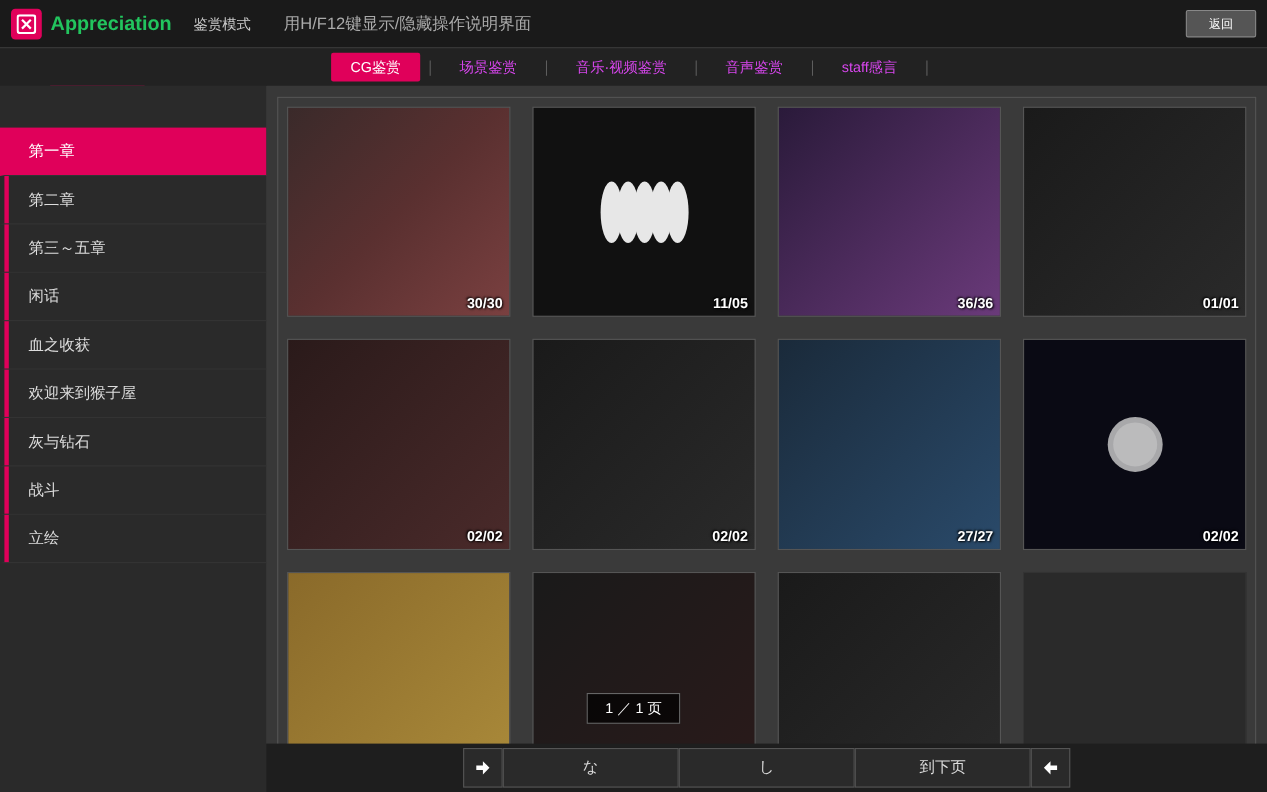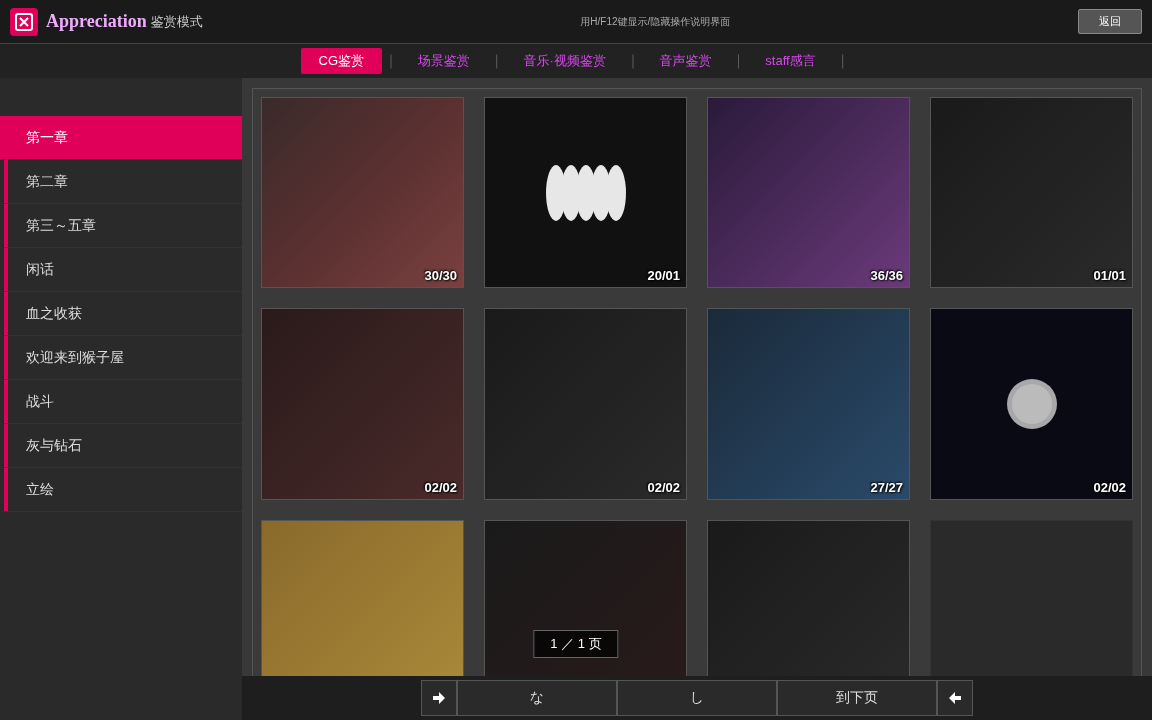--- a/index.html
+++ b/index.html
@@ -29,34 +29,33 @@
       margin-right: 8px;
       display: flex;
       align-items: center;
       justify-content: center;
       font-size: 14px;
       font-weight: bold;
     }
     #app-title {
       font-size: 18px;
       font-weight: bold;
-      color: #f0abfc;
-      margin-right: 4px;
-      font-family: Liberation Serif, serif;
+      color: #22c55e;
+      margin-right: 20px;
     }
     #mode-label {
       font-size: 13px;
       color: #ccc;
       margin-right: 30px;
     }
     #hint-text {
-      font-size: 10px;
+      font-size: 15px;
       color: #aaa;
       flex: 1;
-      text-align: center;
+      text-align: left;
     }
     #back-button {
       background: #555;
       border: 1px solid #888;
       color: #fff;
       padding: 4px 20px;
       font-size: 11px;
       cursor: pointer;
       border-radius: 2px;
     }
@@ -328,24 +327,24 @@
     <div class="sidebar-item">
       <span>闲话</span>
     </div>
     <div class="sidebar-item">
       <span>血之收获</span>
     </div>
     <div class="sidebar-item">
       <span>欢迎来到猴子屋</span>
     </div>
     <div class="sidebar-item">
+      <span>灰与钻石</span>
+    </div>
+    <div class="sidebar-item">
       <span>战斗</span>
-    </div>
-    <div class="sidebar-item">
-      <span>灰与钻石</span>
     </div>
     <div class="sidebar-item">
       <span>立绘</span>
     </div>
 
   </div>
 
   <div id="content">
     <div id="gallery-grid">
 
@@ -358,21 +357,21 @@
           <svg width="90" height="60" viewBox="0 0 90 60">
             <g fill="#fff" opacity="0.9">
               <ellipse cx="15" cy="30" rx="10" ry="28"></ellipse>
               <ellipse cx="30" cy="30" rx="10" ry="28"></ellipse>
               <ellipse cx="45" cy="30" rx="10" ry="28"></ellipse>
               <ellipse cx="60" cy="30" rx="10" ry="28"></ellipse>
               <ellipse cx="75" cy="30" rx="10" ry="28"></ellipse>
             </g>
           </svg>
         </div>
-        <span class="gallery-count">20/01</span>
+        <span class="gallery-count">11/05</span>
       </div>
       <div class="gallery-item">
         <div class="gallery-thumb thumb-3"></div>
         <span class="gallery-count">36/36</span>
       </div>
       <div class="gallery-item">
         <div class="gallery-thumb thumb-4"></div>
         <span class="gallery-count">01/01</span>
       </div>
 

